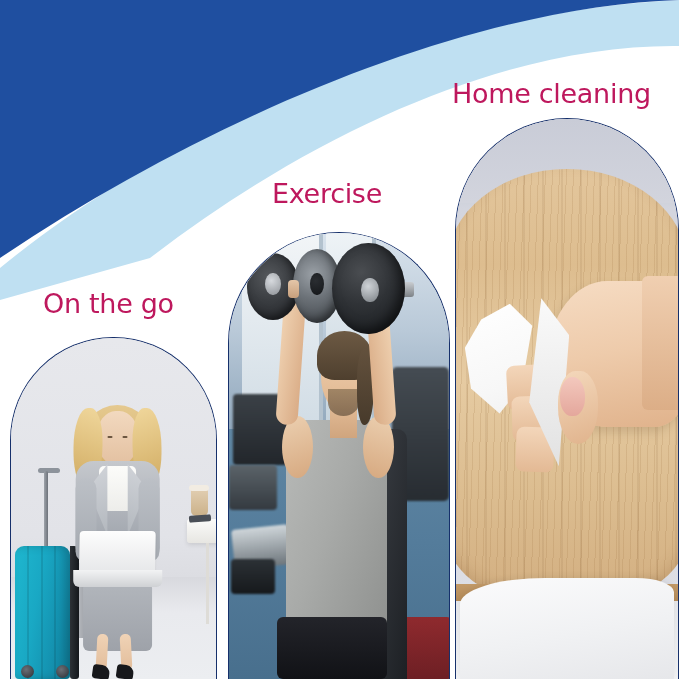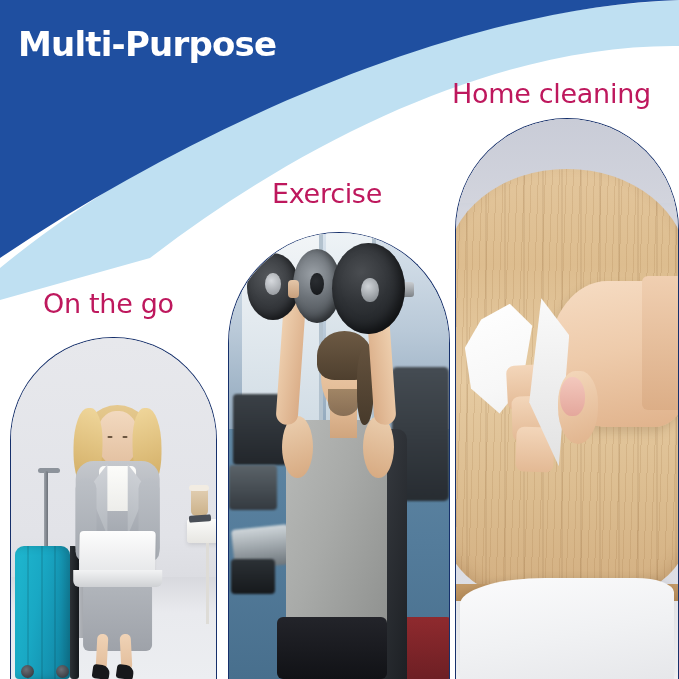--- a/index.html
+++ b/index.html
@@ -260,21 +260,20 @@
 
   <div class="swoosh-layer">
     <svg width="679" height="679" viewBox="0 0 679 679" xmlns="http://www.w3.org/2000/svg">
 
       <path d="M 679 0 L 679 46 C 520 44 330 120 150 258 L 0 300 L 0 268 C 180 120 450 10 679 0 Z" fill="#bfe0f2"></path>
 
       <path d="M 0 0 L 679 0 C 480 6 220 110 0 258 Z" fill="#1f4fa0"></path>
     </svg>
   </div>
 
-  <div id="title">Multi-Purpose</div>
 
   <div class="panel-label" id="label-go">On the go</div>
   <div class="panel-label" id="label-ex">Exercise</div>
   <div class="panel-label" id="label-hc">Home cleaning</div>
 
   <div class="panel" id="panel-go">
     <div class="photo ph-go">
       <div class="go-floor"></div>
 
       <div class="go-table"></div>

